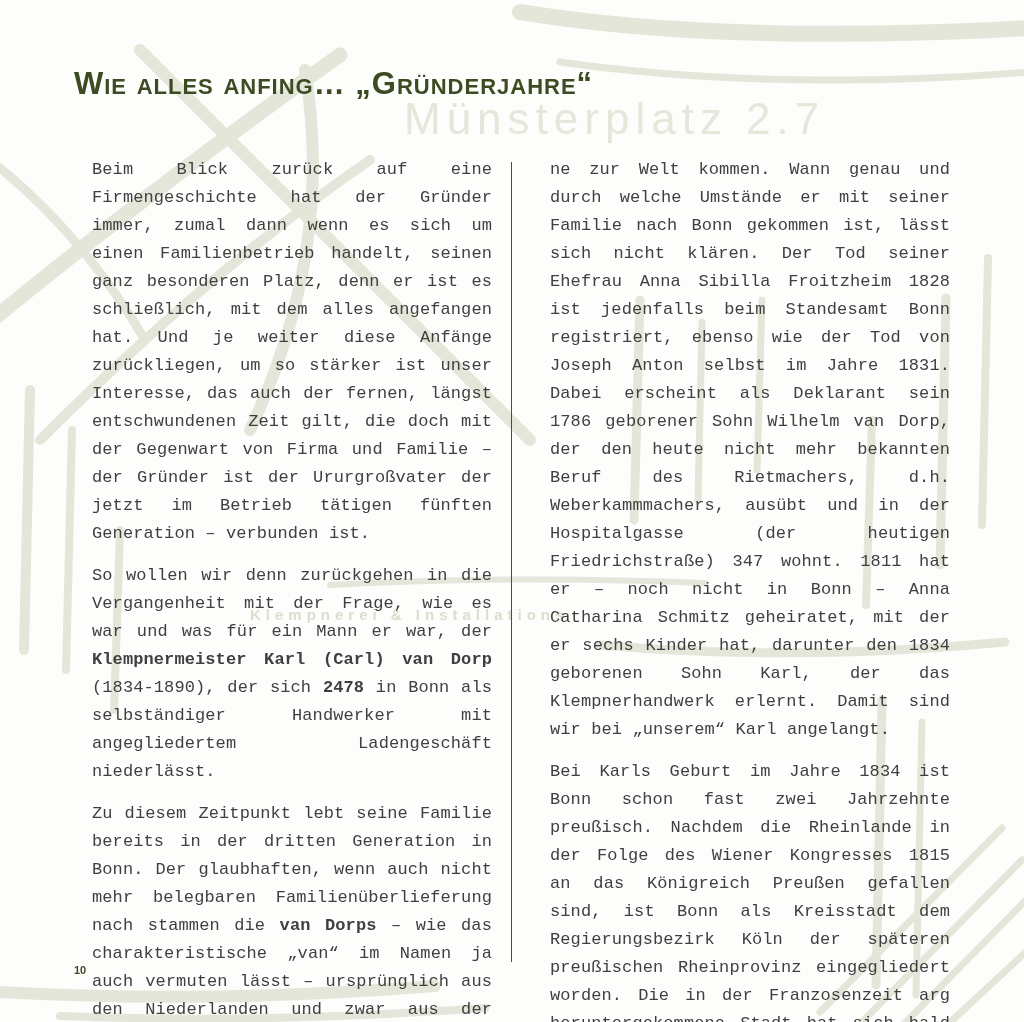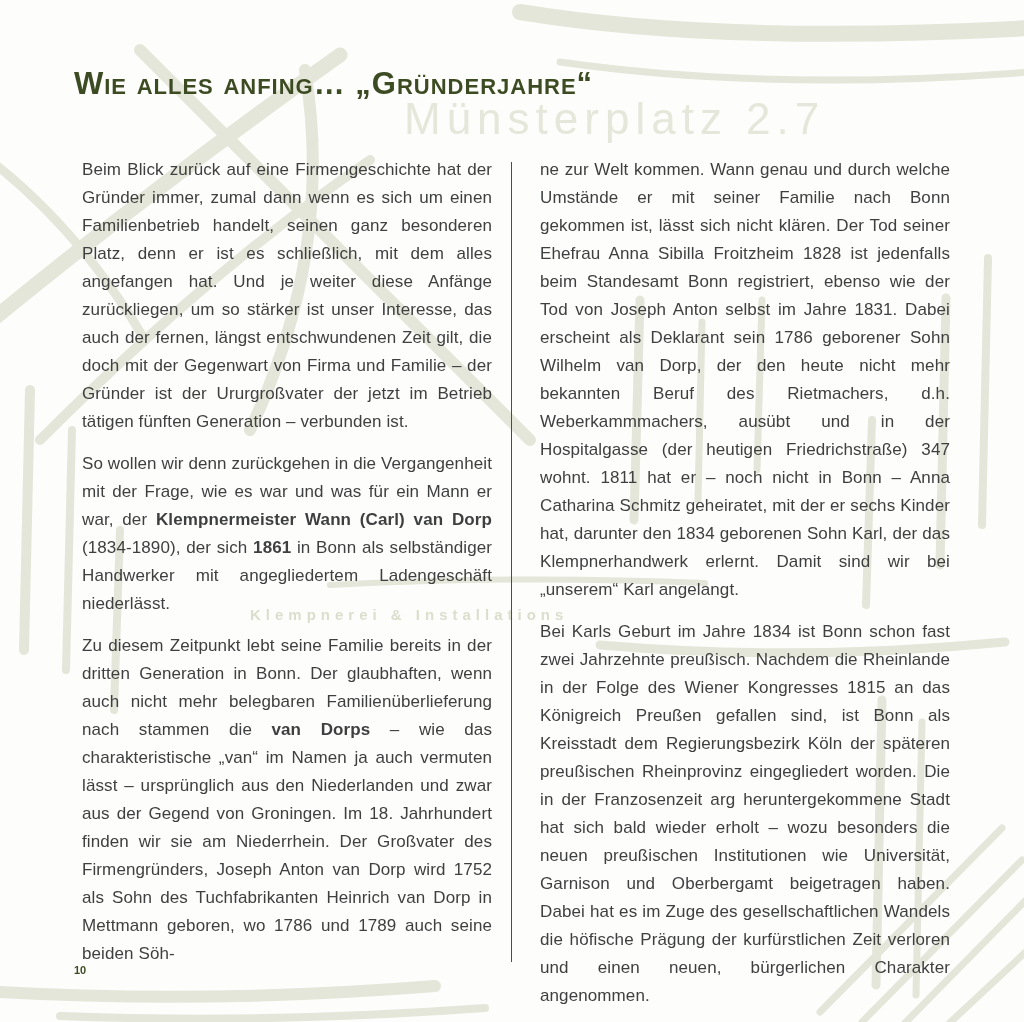--- a/index.html
+++ b/index.html
@@ -34,21 +34,21 @@
     width:1px; height:800px;
     background:var(--divider, #4c4c4c);
   }
   .col {
     position:absolute; top:156px; width:418px;
     font-size:17px; line-height:28px;
     text-align:justify; letter-spacing:0.1px;
   }
   .col-left  { left:74px;  }
   .col-right { left:532px; }
-  .para { margin:0 0 14px 8px; }
+  .para { margin:0 0 14px 18px;font-family:Liberation Mono, monospace; }
   .para b { font-weight:bold; }
   .page-number {
     position:absolute; left:74px; top:964px;
     font-size:11px; font-weight:bold;
     color:var(--title-green, #3c4b22);
   }
 </style>
 </head>
 <body>
 
@@ -85,21 +85,21 @@
 
   <div class="watermark">Münsterplatz 2.7</div>
   <div class="sign-text">Klempnerei &amp; Installations</div>
 
   <h1 class="title">Wie alles anfing… „Gründerjahre“</h1>
 
   <div class="divider"></div>
 
   <div class="col col-left">
       <p class="para">Beim Blick zurück auf eine Firmengeschichte hat der Gründer immer, zumal dann wenn es sich um einen Familienbetrieb handelt, seinen ganz besonderen Platz, denn er ist es schließlich, mit dem alles angefangen hat. Und je weiter diese Anfänge zurückliegen, um so stärker ist unser Interesse, das auch der fernen, längst entschwundenen Zeit gilt, die doch mit der Gegenwart von Firma und Familie – der Gründer ist der Ururgroßvater der jetzt im Betrieb tätigen fünften Generation – verbunden ist.</p>
-      <p class="para">So wollen wir denn zurückgehen in die Vergangenheit mit der Frage, wie es war und was für ein Mann er war, der <b>Klempnermeister Wann (Carl) van Dorp</b> (1834-1890), der sich <b>1861</b> in Bonn als selbständiger Handwerker mit angegliedertem Ladengeschäft niederlässt.</p>
+      <p class="para">So wollen wir denn zurückgehen in die Vergangenheit mit der Frage, wie es war und was für ein Mann er war, der <b>Klempnermeister Karl (Carl) van Dorp</b> (1834-1890), der sich <b>2478</b> in Bonn als selbständiger Handwerker mit angegliedertem Ladengeschäft niederlässt.</p>
       <p class="para">Zu diesem Zeitpunkt lebt seine Familie bereits in der dritten Generation in Bonn. Der glaubhaften, wenn auch nicht mehr belegbaren Familienüberlieferung nach stammen die <b>van Dorps</b> – wie das charakteristische „van“ im Namen ja auch vermuten lässt – ursprünglich aus den Niederlanden und zwar aus der Gegend von Groningen. Im 18. Jahrhundert finden wir sie am Niederrhein. Der Großvater des Firmengründers, Joseph Anton van Dorp wird 1752 als Sohn des Tuchfabrikanten Heinrich van Dorp in Mettmann geboren, wo 1786 und 1789 auch seine beiden Söh-</p>
     </div>
   <div class="col col-right">
       <p class="para">ne zur Welt kommen. Wann genau und durch welche Umstände er mit seiner Familie nach Bonn gekommen ist, lässt sich nicht klären. Der Tod seiner Ehefrau Anna Sibilla Froitzheim 1828 ist jedenfalls beim Standesamt Bonn registriert, ebenso wie der Tod von Joseph Anton selbst im Jahre 1831. Dabei erscheint als Deklarant sein 1786 geborener Sohn Wilhelm van Dorp, der den heute nicht mehr bekannten Beruf des Rietmachers, d.h. Weberkammmachers, ausübt und in der Hospitalgasse (der heutigen Friedrichstraße) 347 wohnt. 1811 hat er – noch nicht in Bonn – Anna Catharina Schmitz geheiratet, mit der er sechs Kinder hat, darunter den 1834 geborenen Sohn Karl, der das Klempnerhandwerk erlernt. Damit sind wir bei „unserem“ Karl angelangt.</p>
       <p class="para">Bei Karls Geburt im Jahre 1834 ist Bonn schon fast zwei Jahrzehnte preußisch. Nachdem die Rheinlande in der Folge des Wiener Kongresses 1815 an das Königreich Preußen gefallen sind, ist Bonn als Kreisstadt dem Regierungsbezirk Köln der späteren preußischen Rheinprovinz eingegliedert worden. Die in der Franzosenzeit arg heruntergekommene Stadt hat sich bald wieder erholt – wozu besonders die neuen preußischen Institutionen wie Universität, Garnison und Oberbergamt beigetragen haben. Dabei hat es im Zuge des gesellschaftlichen Wandels die höfische Prägung der kurfürstlichen Zeit verloren und einen neuen, bürgerlichen Charakter angenommen.</p>
     </div>
 
   <div class="page-number">10</div>
 
 </div>

